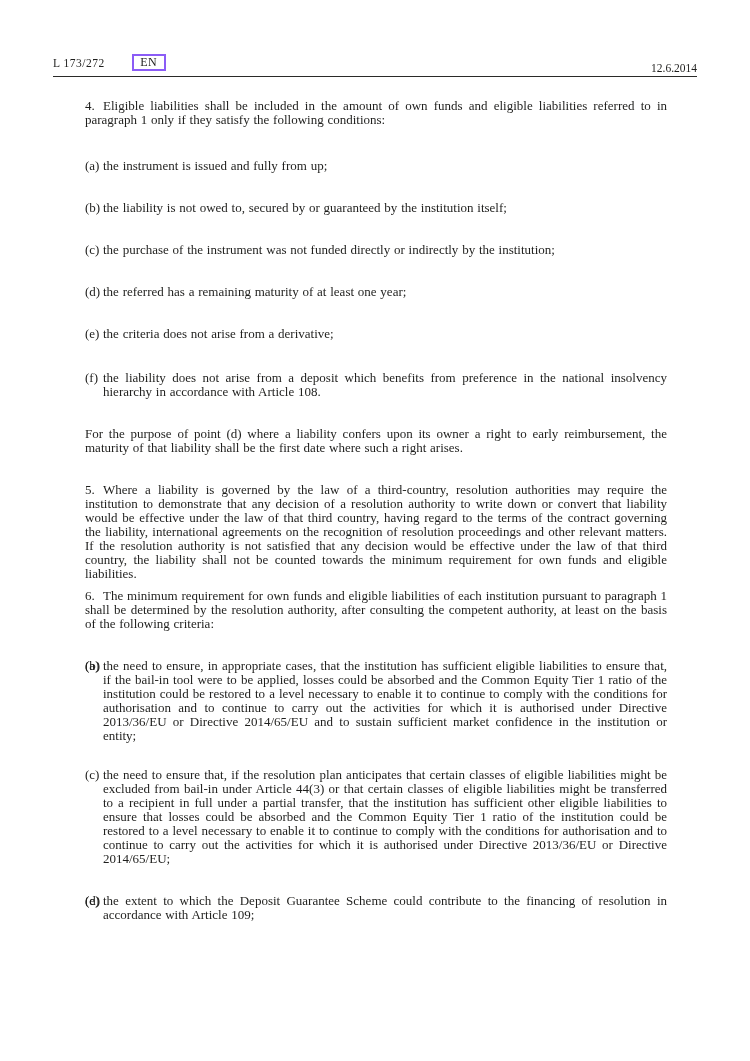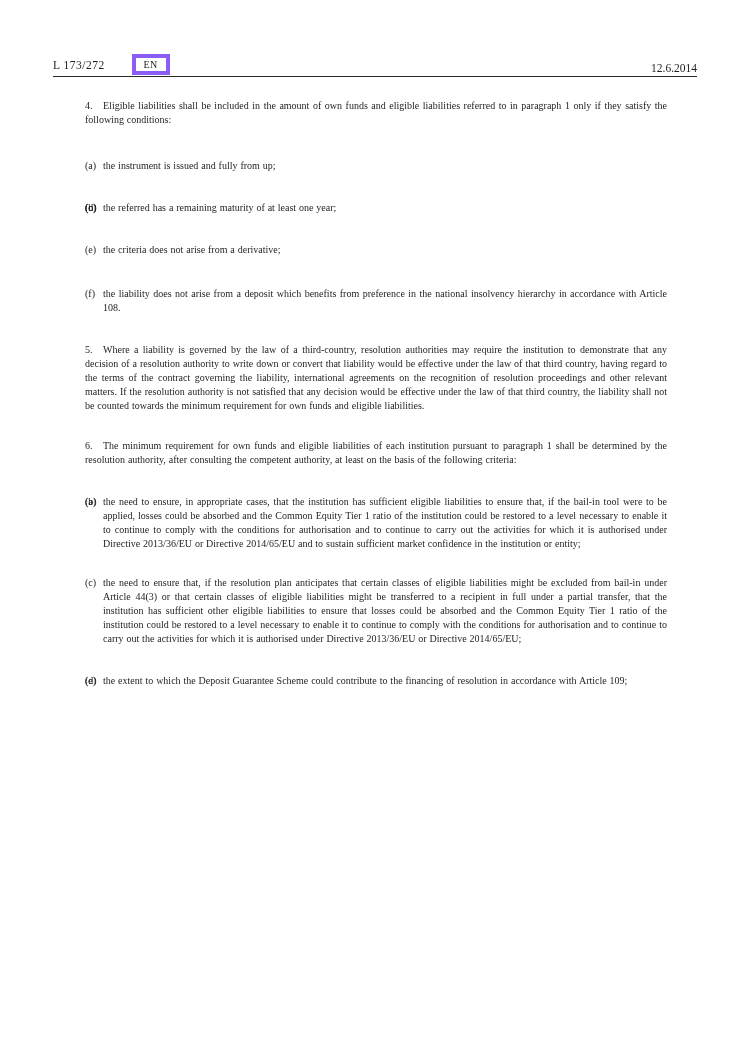--- a/index.html
+++ b/index.html
@@ -27,23 +27,23 @@
   }
   .page-ref {
     letter-spacing: 0.5px;
   }
   .en-box {
     display: inline-block;
     margin-left: 27px;
     width: 30px;
     height: 13px;
     line-height: 13px;
-    border: 4px solid #8b5cf6;
+    border: 2px solid #8b5cf6;
     text-align: center;
-    font-size: 10px;
+    font-size: 12px;
     letter-spacing: 0.5px;
   }
   .h-center {
     position: absolute;
     left: 0;
     right: 0;
     top: 2px;
     text-align: center;
   }
   .h-right {
@@ -51,42 +51,42 @@
     right: 0;
     top: 10px;
   }
   .rule {
     margin: 0 53px;
     border-top: 1.2px solid #2a2a28;
   }
   .doc-body {
     margin: 0 83px 0 85px;
     padding-top: 22px;
-    font-size: 10px;
+    font-size: 13px;
     line-height: 14px;
     text-align: justify;
     word-spacing: 0.04em;
   }
   .para { margin: 0; }
   .pnum {
     display: inline-block;
     width: 18px;
   }
   .li {
     position: relative;
     padding-left: 18px;
   }
   .li .label {
     position: absolute;
     left: 0;
     top: 0;
   }
   .mt-0  { margin-top: 0; }
   .mt-25 { margin-top: 25px; }
-  .mt-26 { margin-top: 26px; }
+  .mt-26 { margin-top: 8px; }
   .mt-28 { margin-top: 28px; }
   .mt-30 { margin-top: 30px; }
   .mt-32 { margin-top: 32px; }
 </style>
 </head>
 <body>
 
 <div>
 
   <header class="page-header">
@@ -101,39 +101,40 @@
 
   <main class="doc-body">
 
     <p class="para mt-0"><span class="pnum">4.</span><span>Eligible liabilities shall be included in the amount of own funds and eligible liabilities referred to in paragraph 1 only if they satisfy the following conditions:</span></p>
 
     <div class="li mt-32">
       <span class="label">(a)</span><span>the instrument is issued and fully from up;</span>
     </div>
 
     <div class="li mt-28">
-      <span class="label">(b)</span>
+      <span class="label">(b)</span><span>the liability is not owed to, secured by or guaranteed by the institution itself;</span>
     </div>
 
     <div class="li mt-28">
-      <span class="label">(c)</span>
+      <span class="label">(c)</span><span>the purchase of the instrument was not funded directly or indirectly by the institution;</span>
     </div>
 
     <div class="li mt-28">
       <span class="label">(d)</span><span>the referred has a remaining maturity of at least one year;</span>
     </div>
 
     <div class="li mt-28">
       <span class="label">(e)</span><span>the criteria does not arise from a derivative;</span>
     </div>
 
     <div class="li mt-30">
       <span class="label">(f)</span><span>the liability does not arise from a deposit which benefits from preference in the national insolvency hierarchy in accordance with Article 108.</span>
     </div>
 
+    <p class="para mt-28">For the purpose of point (d) where a liability confers upon its owner a right to early reimbursement, the maturity of that liability shall be the first date where such a right arises.</p>
 
     <p class="para mt-28"><span class="pnum">5.</span><span>Where a liability is governed by the law of a third-country, resolution authorities may require the institution to demonstrate that any decision of a resolution authority to write down or convert that liability would be effective under the law of that third country, having regard to the terms of the contract governing the liability, international agreements on the recognition of resolution proceedings and other relevant matters. If the resolution authority is not satisfied that any decision would be effective under the law of that third country, the liability shall not be counted towards the minimum requirement for own funds and eligible liabilities.</span></p>
 
     <p class="para mt-26"><span class="pnum">6.</span><span>The minimum requirement for own funds and eligible liabilities of each institution pursuant to paragraph 1 shall be determined by the resolution authority, after consulting the competent authority, at least on the basis of the following criteria:</span></p>
 
     <div class="li mt-28">
       <span class="label">(a)</span>
     </div>
 
     <div class="li mt-28">

